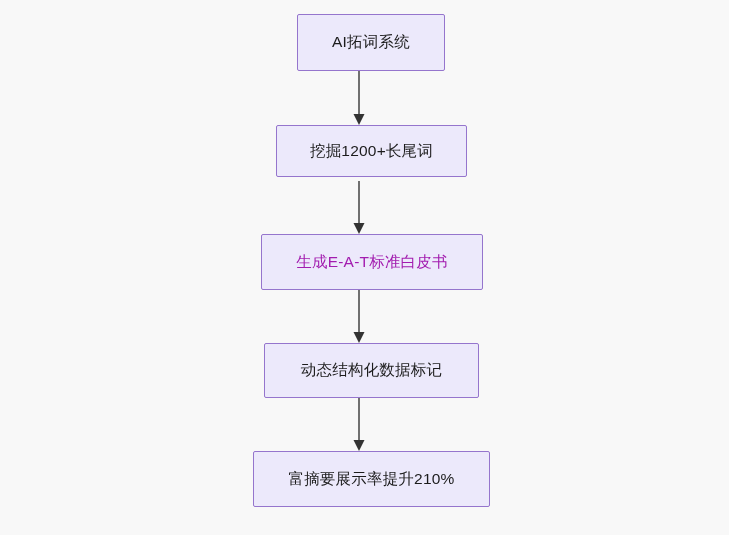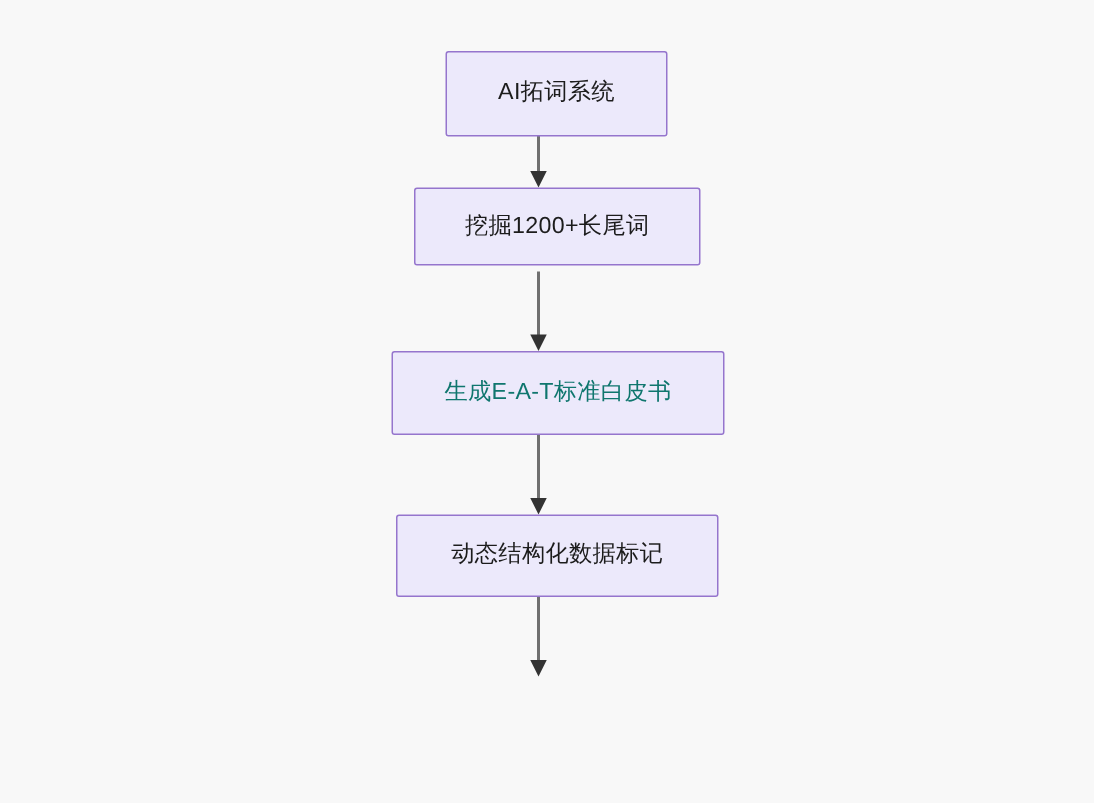--- a/index.html
+++ b/index.html
@@ -79,30 +79,33 @@
     </svg>
   </div>
 
   <div class="edge" id="edge-3" style="left: 346px; top: 398px; height: 53px;">
     <svg viewBox="0 0 26 53" preserveAspectRatio="none">
       <line x1="13" y1="0" x2="13" y2="45" stroke="#707070" stroke-width="2"></line>
       <polygon points="13,53 7.5,42 18.5,42" fill="#333333"></polygon>
     </svg>
   </div>
 
-  <div class="node" id="node-0" style="left: 297px; top: 14px; width: 148px; height: 57px; background: rgb(236, 233, 251); border-color: rgb(149, 117, 205); color: rgb(28, 28, 28); margin-top: 20px;">
+  <div class="node" id="node-0" style="left: 297px; top: 14px; width: 148px; height: 57px; background: rgb(236, 233, 251); border-color: rgb(149, 117, 205); color: rgb(28, 28, 28);">
     <span class="node-label">AI拓词系统</span>
   </div>
 
   <div class="node" id="node-1" style="left: 276px; top: 125px; width: 191px; height: 52px; background: rgb(236, 233, 251); border-color: rgb(149, 117, 205); color: rgb(28, 28, 28);">
     <span class="node-label">挖掘1200+长尾词</span>
   </div>
 
-  <div class="node" id="node-2" style="left: 261px; top: 234px; width: 222px; height: 56px; background: rgb(236, 233, 251); border-color: rgb(149, 117, 205); color: #0f766e;">
+  <div class="node" id="node-2" style="left: 261px; top: 234px; width: 222px; height: 56px; background: rgb(236, 233, 251); border-color: rgb(149, 117, 205); color: #a21caf;">
     <span class="node-label">生成E-A-T标准白皮书</span>
   </div>
 
   <div class="node" id="node-3" style="left: 264px; top: 343px; width: 215px; height: 55px; background: rgb(236, 233, 251); border-color: rgb(149, 117, 205); color: rgb(28, 28, 28);">
     <span class="node-label">动态结构化数据标记</span>
   </div>
 
+  <div class="node" id="node-4" style="left: 253px; top: 451px; width: 237px; height: 56px; background: rgb(236, 233, 251); border-color: rgb(149, 117, 205); color: rgb(28, 28, 28);">
+    <span class="node-label">富摘要展示率提升210%</span>
+  </div>
 
 </div>
 
 </body></html>

